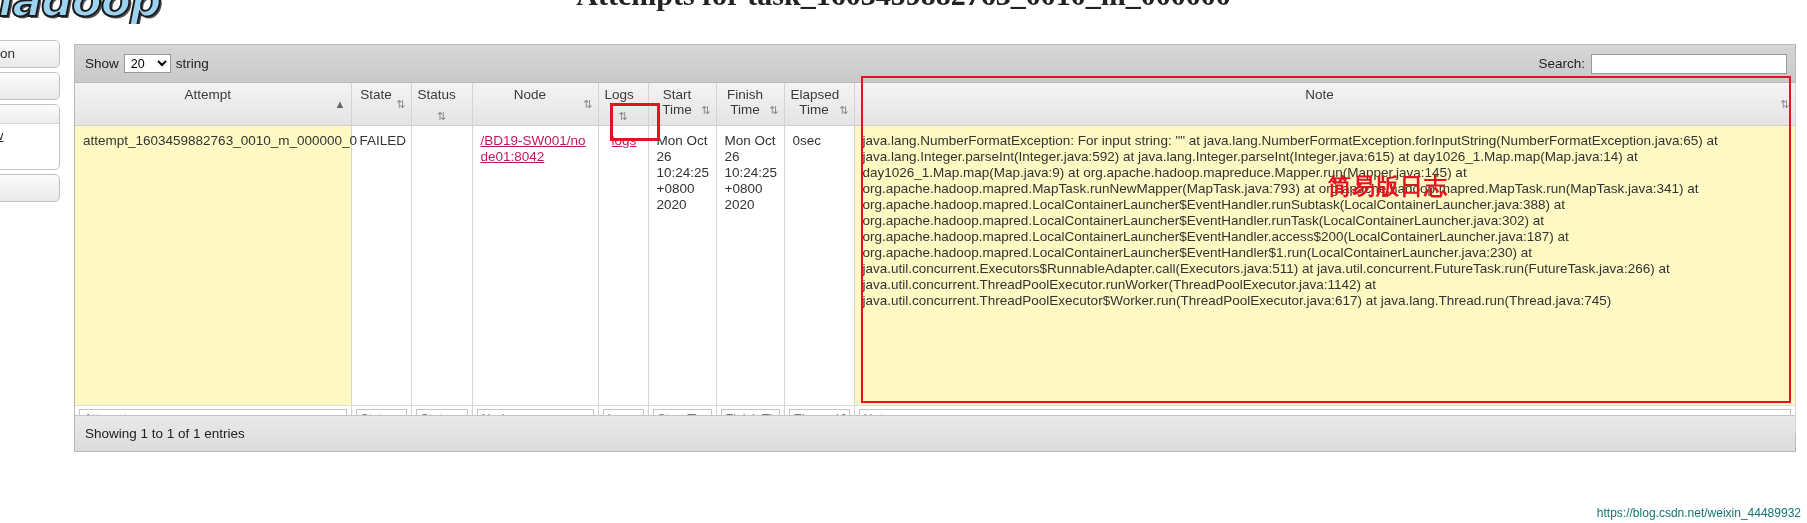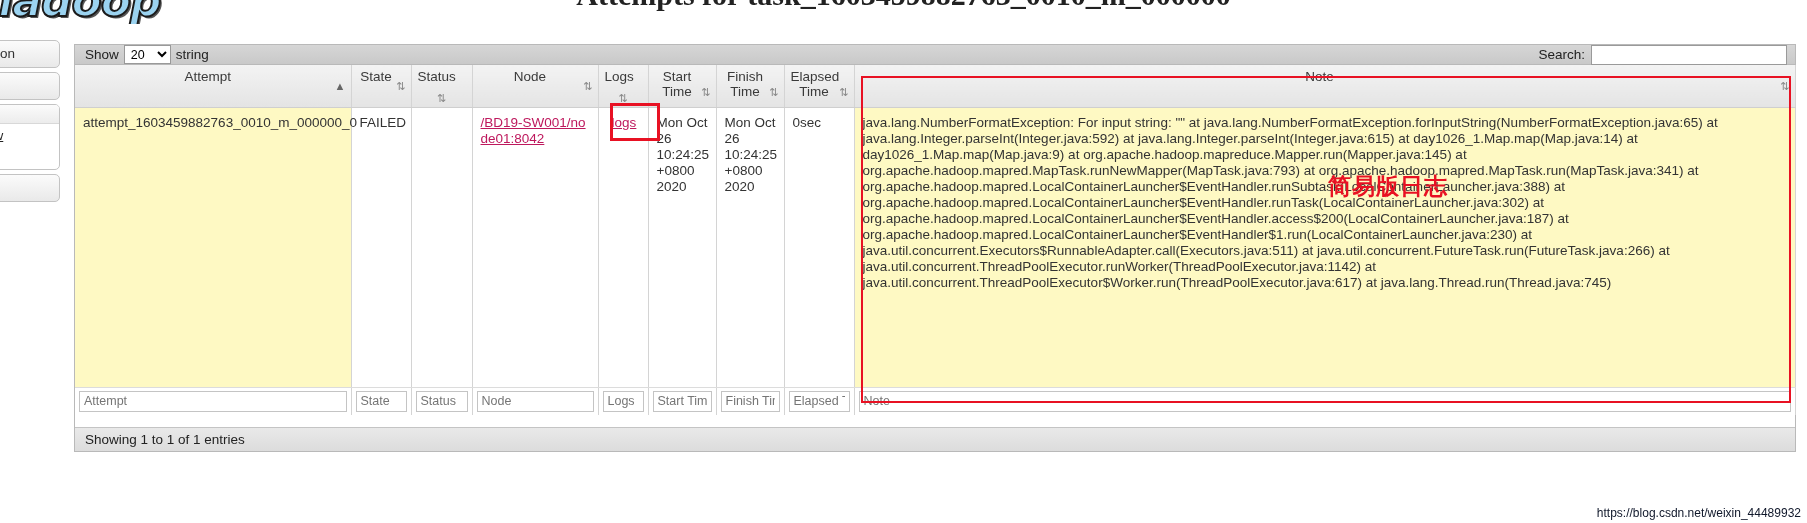--- a/index.html
+++ b/index.html
@@ -61,21 +61,21 @@
   }
 
   
   .dt-wrap {
     position: absolute; left: 74px; top: 44px;
     width: 1722px; height: 408px;
     border: 1px solid #b9b9b9;
     background: #fff;
   }
   .dt-top {
-    height: 20px; background: linear-gradient(#d6d6d6,#c9c9c9);
+    height: 38px; background: linear-gradient(#d6d6d6,#c9c9c9);
     border-bottom: 1px solid #b9b9b9;
     display: flex; align-items: center; justify-content: space-between;
     padding: 0 8px 0 10px;
   }
   .dt-length { font-size: 13.5px; color:#222; display:flex; align-items:center; gap:5px;}
   .dt-length select {
     font-family:"Liberation Sans", sans-serif; font-size:12.5px;
     height: 19px; padding: 0 2px; border:1px solid #999; background:#fff;
   }
   .dt-filter { font-size: 13.5px; color:#222; display:flex; align-items:center; gap:6px;}
@@ -129,21 +129,21 @@
     background:#fff; border-top: 1px solid #d0d0d0;
     padding: 3px 4px; font-weight: normal;
   }
   tfoot input {
     width: 100%; height: 21px; border: 1px solid #c4c4c4;
     background:#fff; color:#7d7d7d; font-size:12.5px; padding: 0 4px;
     font-family:"Liberation Sans", sans-serif;
   }
 
   .dt-bottom {
-    position:absolute; left:0; bottom:0; width:100%; height:24px;
+    position:absolute; left:0; bottom:0; width:100%; height:36px;
     background: linear-gradient(#e9e9e9,#dcdcdc);
     border-top: 1px solid #c4c4c4;
     display:flex; align-items:center; padding-left:10px;
     font-size: 13.5px; color:#222;
   }
 
   
   .ann-box {
     position:absolute; border: 3px solid #e81123; background: transparent;
     pointer-events: none;
@@ -153,21 +153,21 @@
   .ann-text {
     position:absolute; color:#e81123; font-weight: bold;
     font-family: "DejaVu Sans", sans-serif; white-space: nowrap;
   }
   .ann-full { left: 553px; top: 155px; font-size: 27px; letter-spacing: 1px; }
   .ann-simple { left: 1328px; top: 171px; font-size: 23px; letter-spacing: 1px; }
 
   
   .watermark {
     position:absolute; right: 6px; bottom: 3px;
-    font-size: 12px; color: #0f172a; white-space: nowrap;
+    font-size: 12px; color: #0f766e; white-space: nowrap;
     font-family:"Liberation Sans", sans-serif;
   }
 </style>
 </head>
 <body>
 
 <div class="page">
 
   <div class="logo-wrap">
     <div class="logo-text">hadoop</div>

